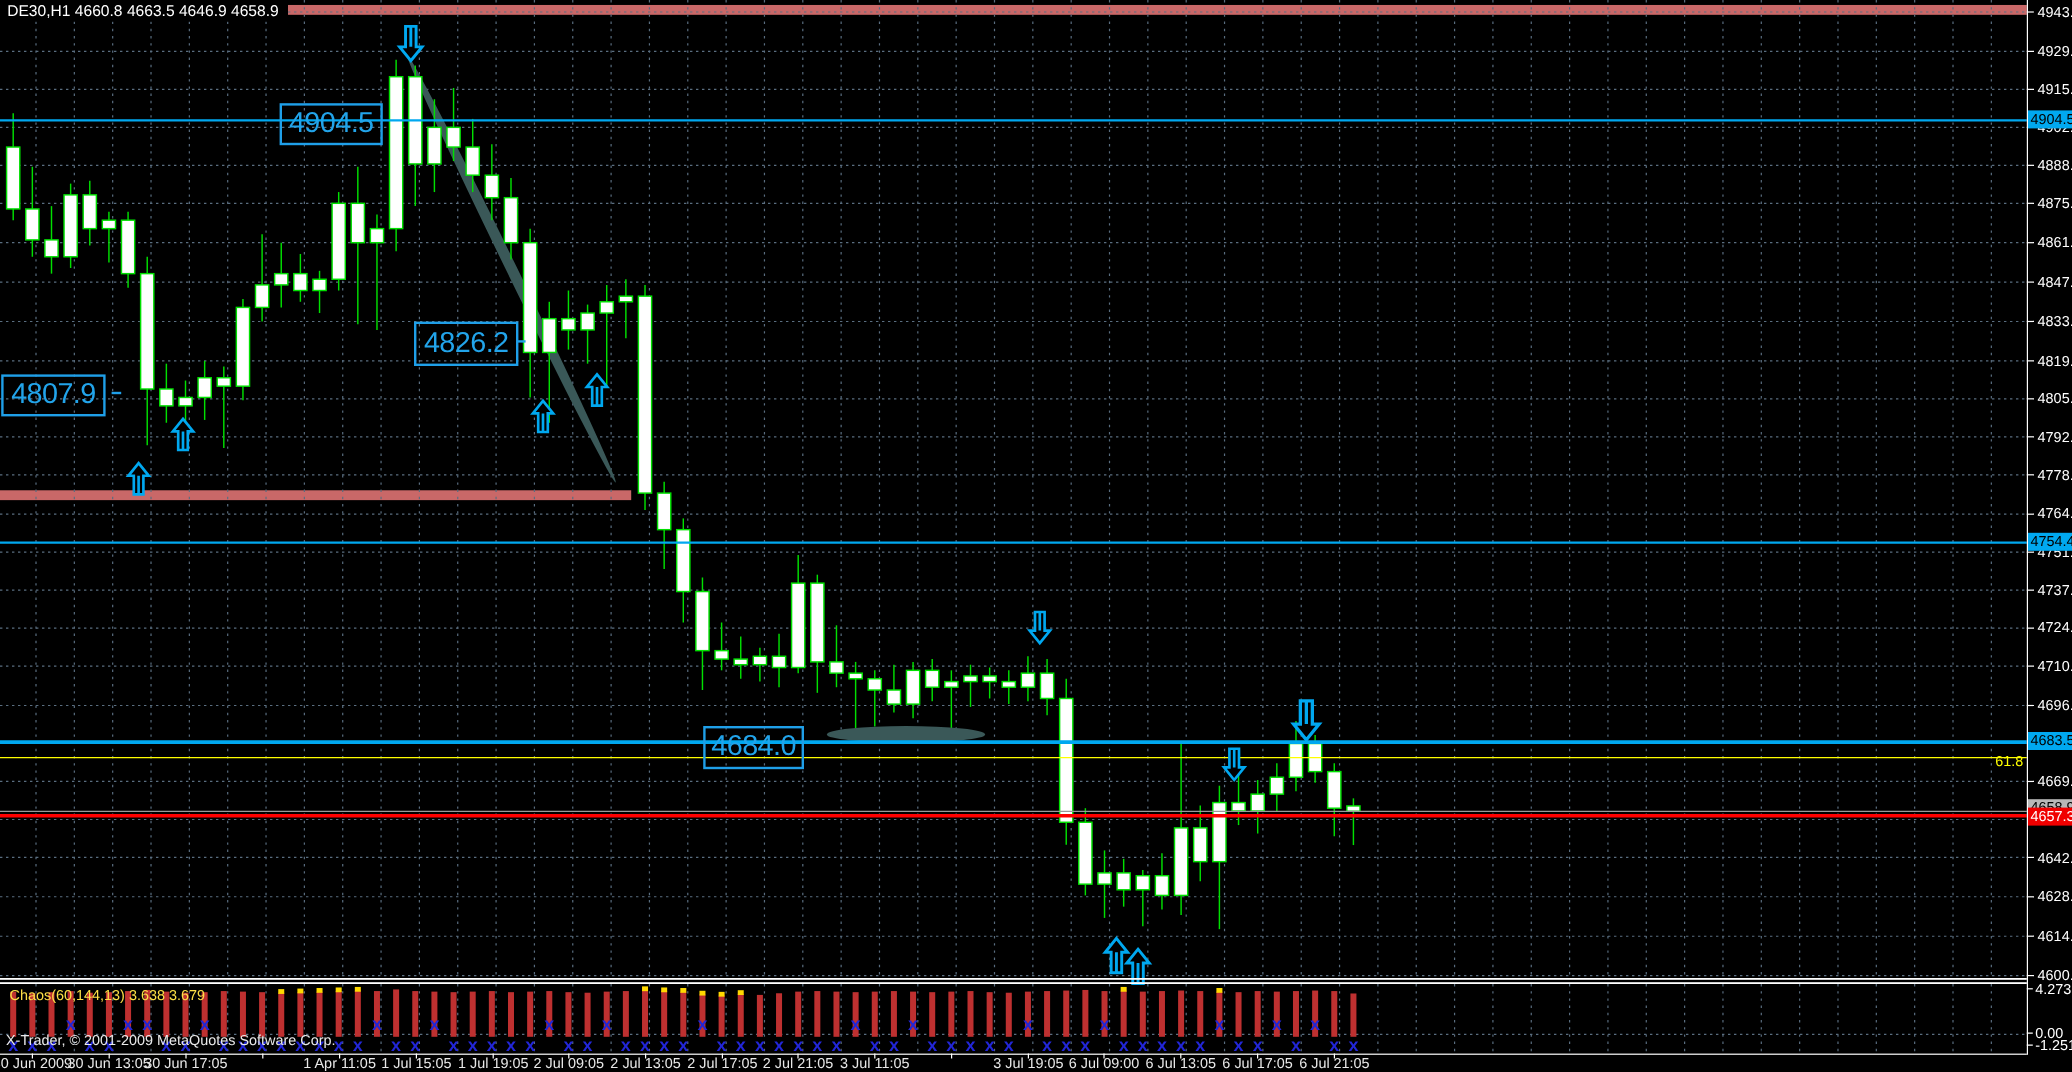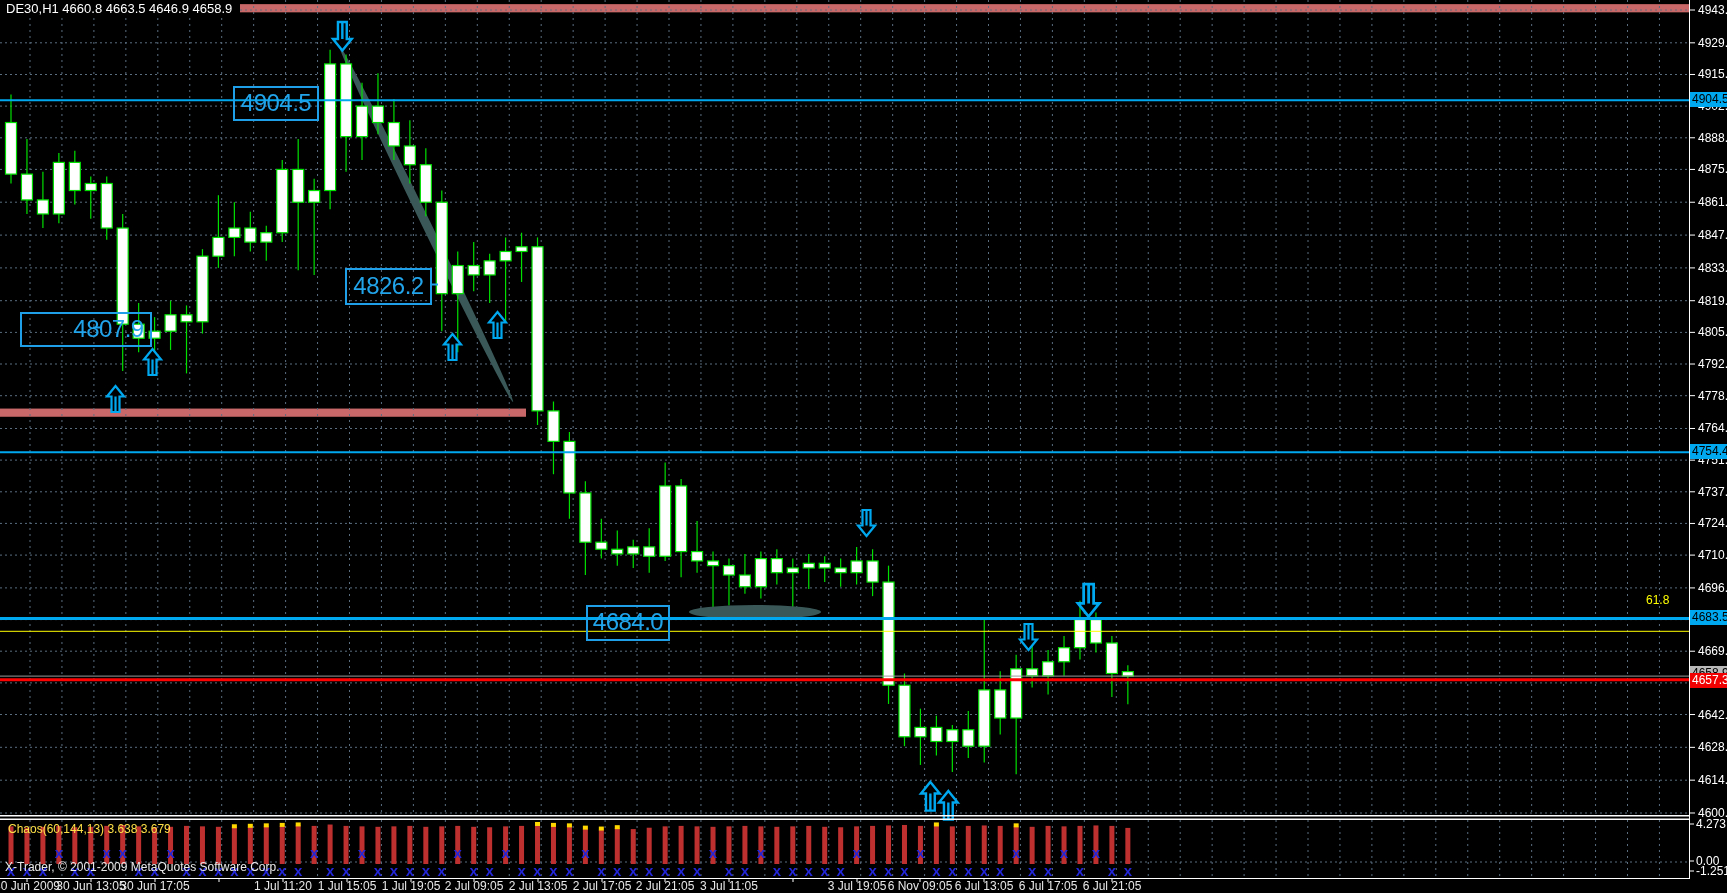--- a/index.html
+++ b/index.html
@@ -553,36 +553,36 @@
       <div class="lbl panel-lbl" style="left: 1696px; top: 864px;">-1.251</div>
       <div class="lbl hl-lbl" style="left: 1690px; top: 92.2632px; background: rgb(0, 168, 240); color: rgb(0, 0, 0);">4904.5</div>
       <div class="lbl hl-lbl" style="left: 1690px; top: 444.173px; background: rgb(0, 168, 240); color: rgb(0, 0, 0);">4754.4</div>
       <div class="lbl hl-lbl" style="left: 1690px; top: 610.398px; background: rgb(0, 168, 240); color: rgb(0, 0, 0);">4683.5</div>
       <div class="lbl hl-lbl" style="left: 1690px; top: 665.962px; background: rgb(184, 184, 184); color: rgb(0, 0, 0);">4658.9</div>
       <div class="lbl hl-lbl" style="left: 1690px; top: 673.465px; background: rgb(240, 0, 0); color: rgb(255, 255, 255);">4657.3</div>
       <div class="lbl time-lbl" style="left: -21px; top: 879px;">30 Jun 2009</div>
       <div class="lbl time-lbl" style="left: 43px; top: 879px;">30 Jun 13:05</div>
       <div class="lbl time-lbl" style="left: 107px; top: 879px;">30 Jun 17:05</div>
       <div class="lbl time-lbl" style="left: 171px; top: 879px; margin-top: 33px;">30 Jun 21:05</div>
-      <div class="lbl time-lbl" style="left: 235px; top: 879px;">1 Jul 11:20</div>
+      <div class="lbl time-lbl" style="left: 235px; top: 879px;">1 Apr 11:05</div>
       <div class="lbl time-lbl" style="left: 299px; top: 879px;">1 Jul 15:05</div>
       <div class="lbl time-lbl" style="left: 363px; top: 879px;">1 Jul 19:05</div>
       <div class="lbl time-lbl" style="left: 426px; top: 879px;">2 Jul 09:05</div>
       <div class="lbl time-lbl" style="left: 490px; top: 879px;">2 Jul 13:05</div>
       <div class="lbl time-lbl" style="left: 554px; top: 879px;">2 Jul 17:05</div>
       <div class="lbl time-lbl" style="left: 617px; top: 879px;">2 Jul 21:05</div>
       <div class="lbl time-lbl" style="left: 681px; top: 879px;">3 Jul 11:05</div>
       <div class="lbl time-lbl" style="left: 745px; top: 899px;">3 Jul 15:05</div>
       <div class="lbl time-lbl" style="left: 809px; top: 879px;">3 Jul 19:05</div>
-      <div class="lbl time-lbl" style="left: 872px; top: 879px;">6 Nov 09:05</div>
+      <div class="lbl time-lbl" style="left: 872px; top: 879px;">6 Jul 09:00</div>
       <div class="lbl time-lbl" style="left: 936px; top: 879px;">6 Jul 13:05</div>
       <div class="lbl time-lbl" style="left: 1000px; top: 879px;">6 Jul 17:05</div>
       <div class="lbl time-lbl" style="left: 1064px; top: 879px;">6 Jul 21:05</div>
       <div class="lbl pricebox" style="left: 233px; top: 86px; width: 82px; height: 31px; line-height: 29px;">4904.5</div>
       <div class="lbl pricebox" style="left: 345px; top: 268px; width: 83px; height: 33px; line-height: 31px;">4826.2</div>
-      <div class="lbl pricebox" style="left: 20px; top: 312px; width: 83px; height: 31px; line-height: 29px; padding-left: 45px;">4807.9</div>
+      <div class="lbl pricebox" style="left: 1px; top: 312px; width: 83px; height: 31px; line-height: 29px;">4807.9</div>
       <div class="lbl pricebox" style="left: 586px; top: 605px; width: 80px; height: 32px; line-height: 30px;">4684.0</div>
     </div>
   <div id="symbol-line" class="lbl">DE30,H1  4660.8 4663.5 4646.9 4658.9</div>
   <div id="chaos-label" class="lbl">Chaos(60,144,13) 3.638 3.679</div>
   <div id="copyright" class="lbl">X-Trader, © 2001-2009 MetaQuotes Software Corp.</div>
-  <div id="fib-label" class="lbl" style="left: 1646px; top: 593px; width: 40px; text-align: left;">61.8</div>
+  <div id="fib-label" class="lbl" style="left: 1646px; top: 627px; width: 40px; text-align: right;">61.8</div>
 </div>
 
 </body></html>

